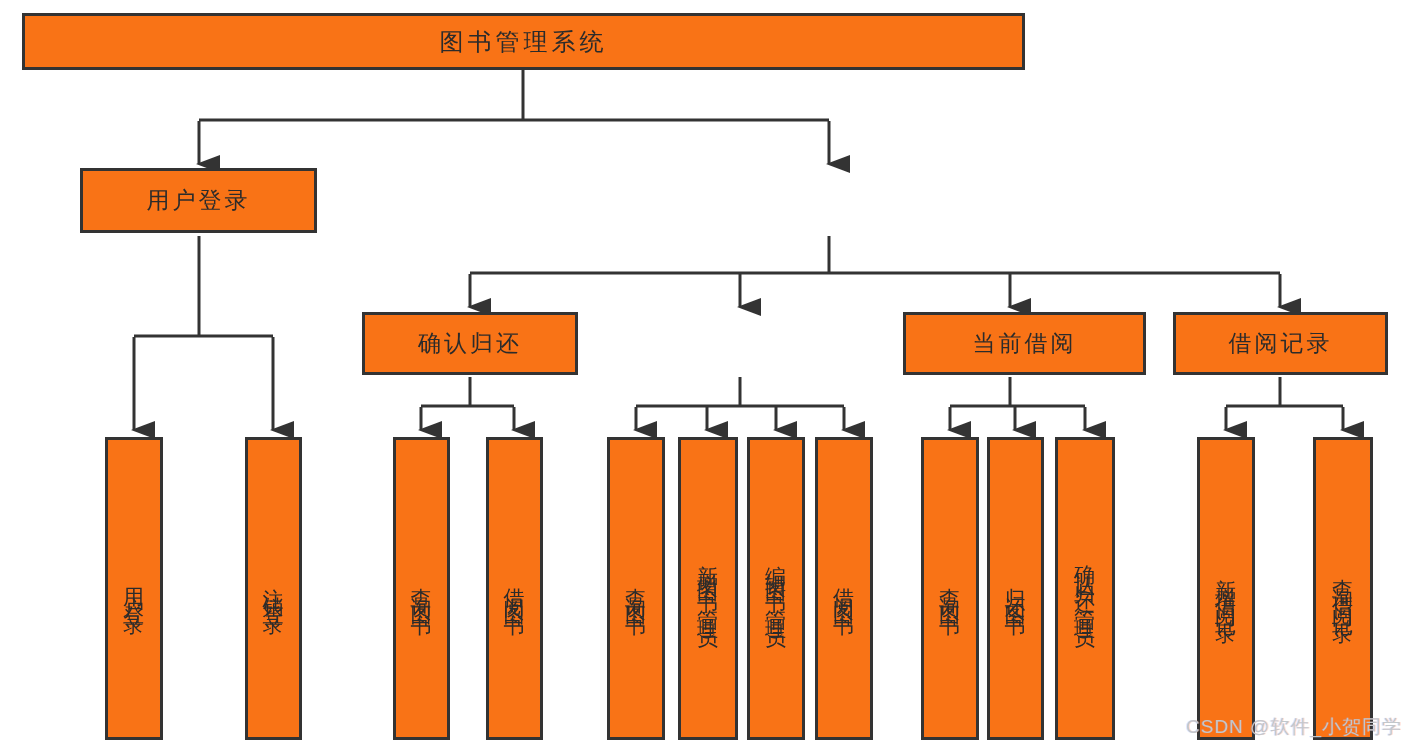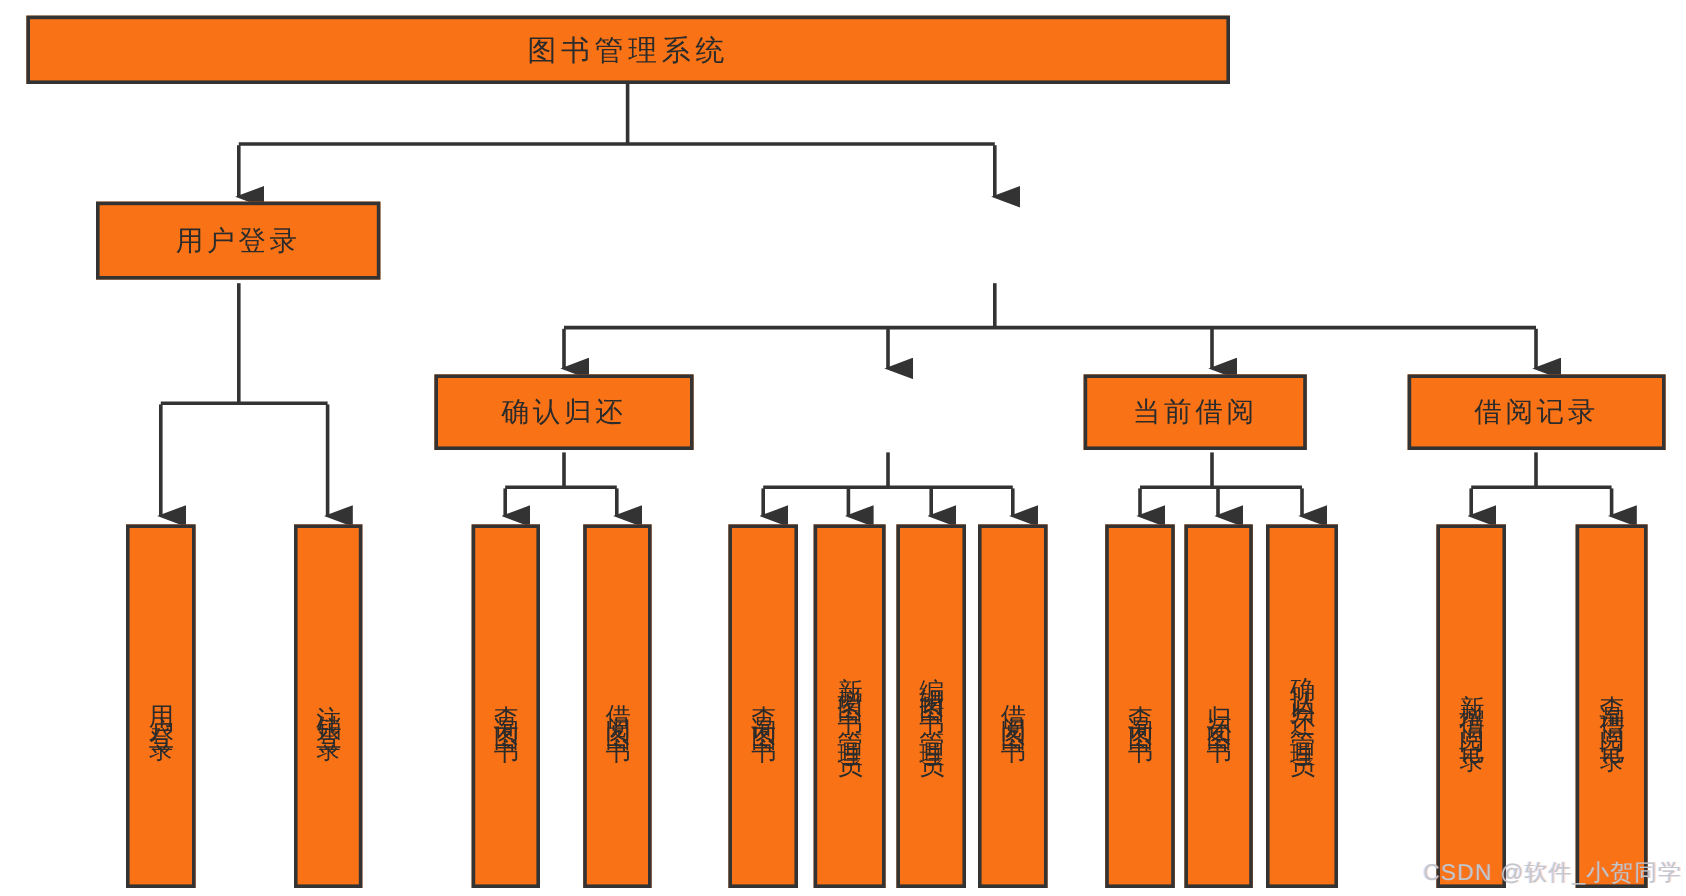--- a/index.html
+++ b/index.html
@@ -100,21 +100,21 @@
     <span>图书管理系统</span>
   </div>
 
   <div class="box lvl2" style="left:80px;width:237px">
     <span>用户登录</span>
   </div>
 
   <div class="box lvl3" style="left:362px;width:216px">
     <span>确认归还</span>
   </div>
-  <div class="box lvl3" style="left:903px;width:186px">
+  <div class="box lvl3" style="left:903px;width:243px">
     <span>当前借阅</span>
   </div>
   <div class="box lvl3" style="left:1173px;width:215px">
     <span>借阅记录</span>
   </div>
 
   <div class="box leaf" style="left:105px;width:58px">
     <span class="vtext">用户登录</span>
   </div>
   <div class="box leaf" style="left:245px;width:57px">

